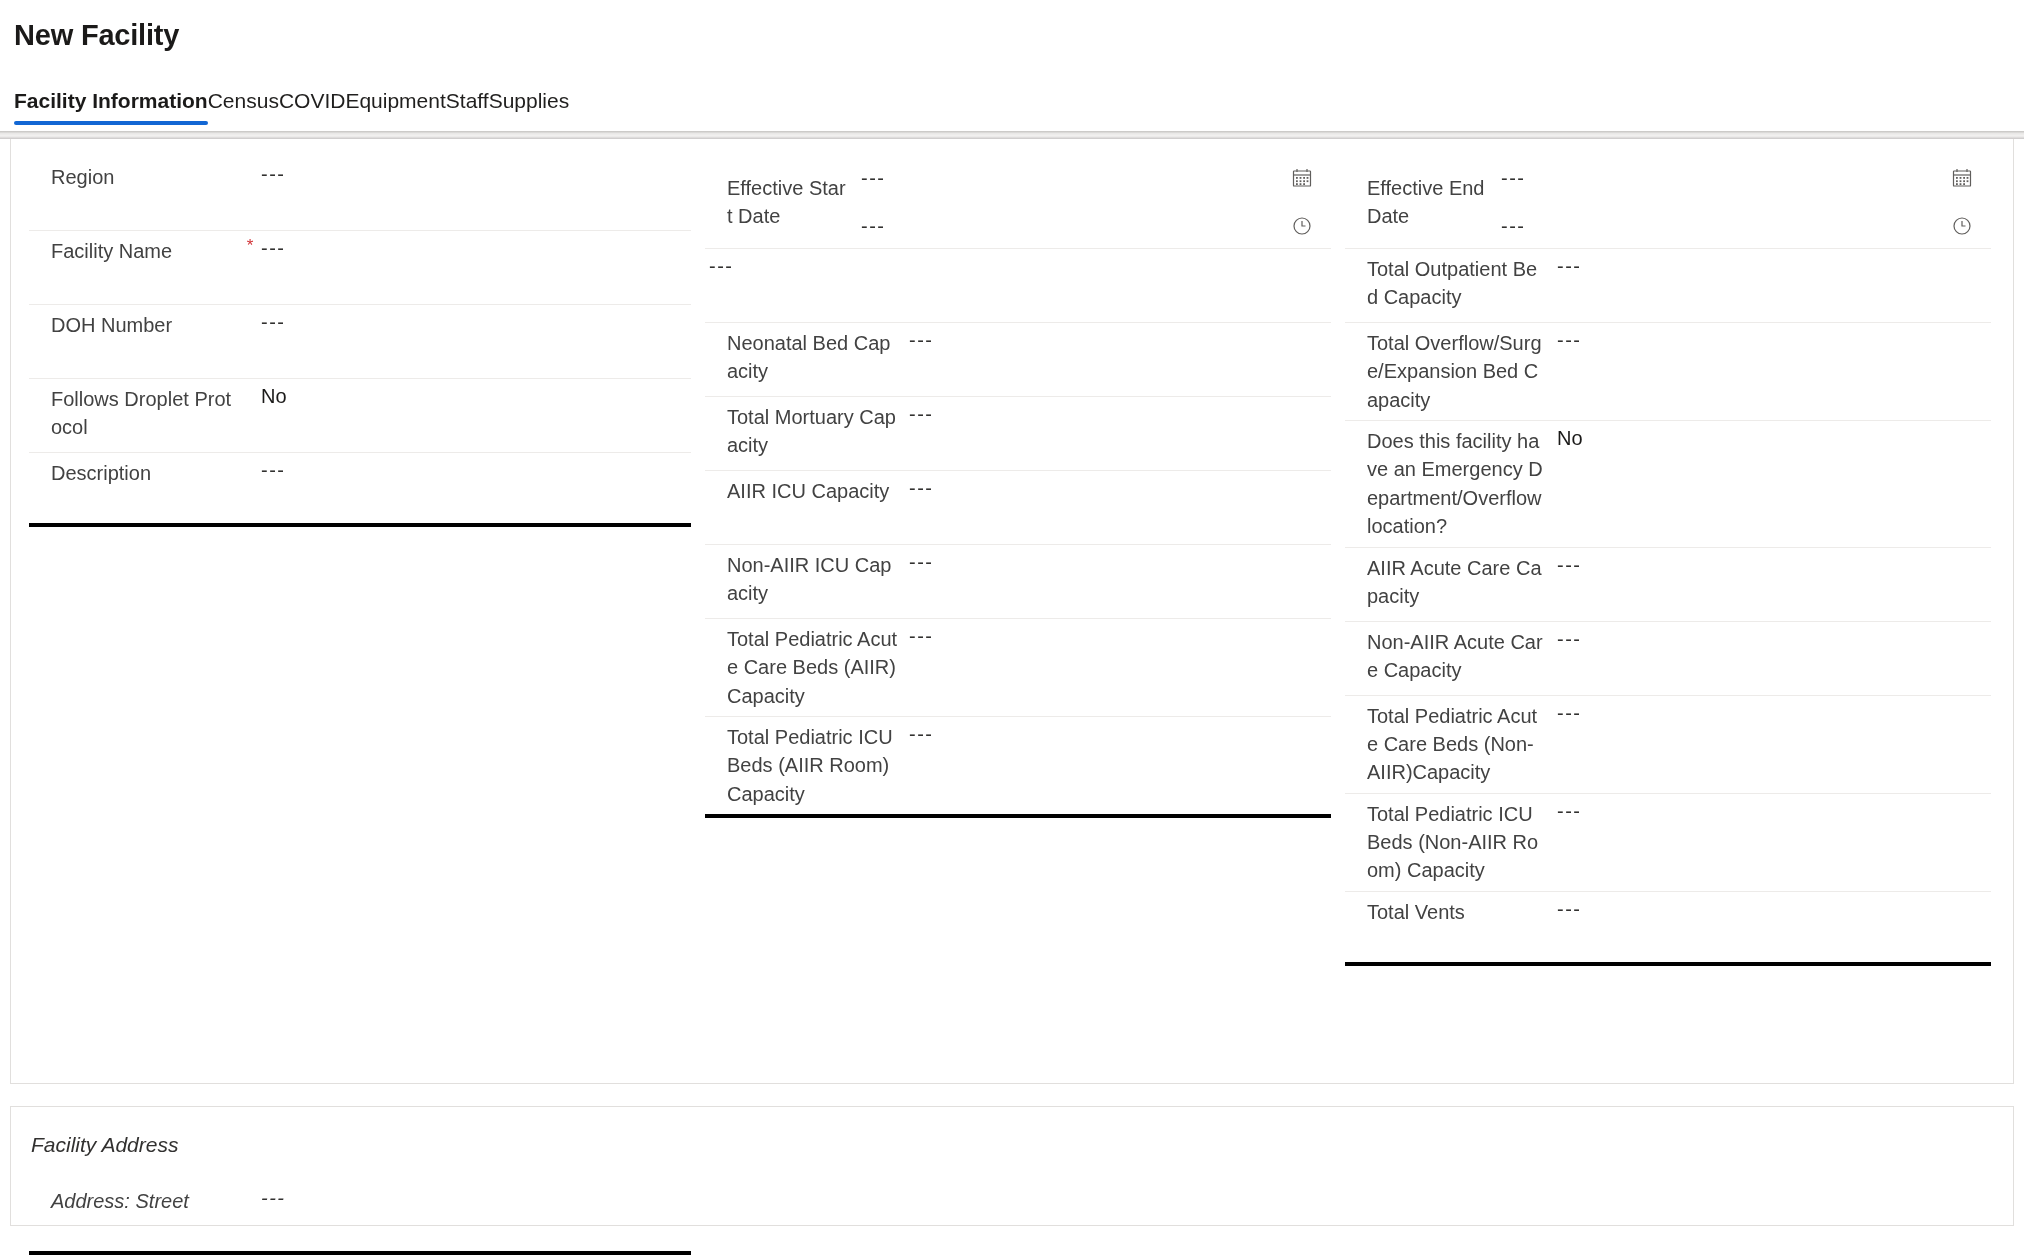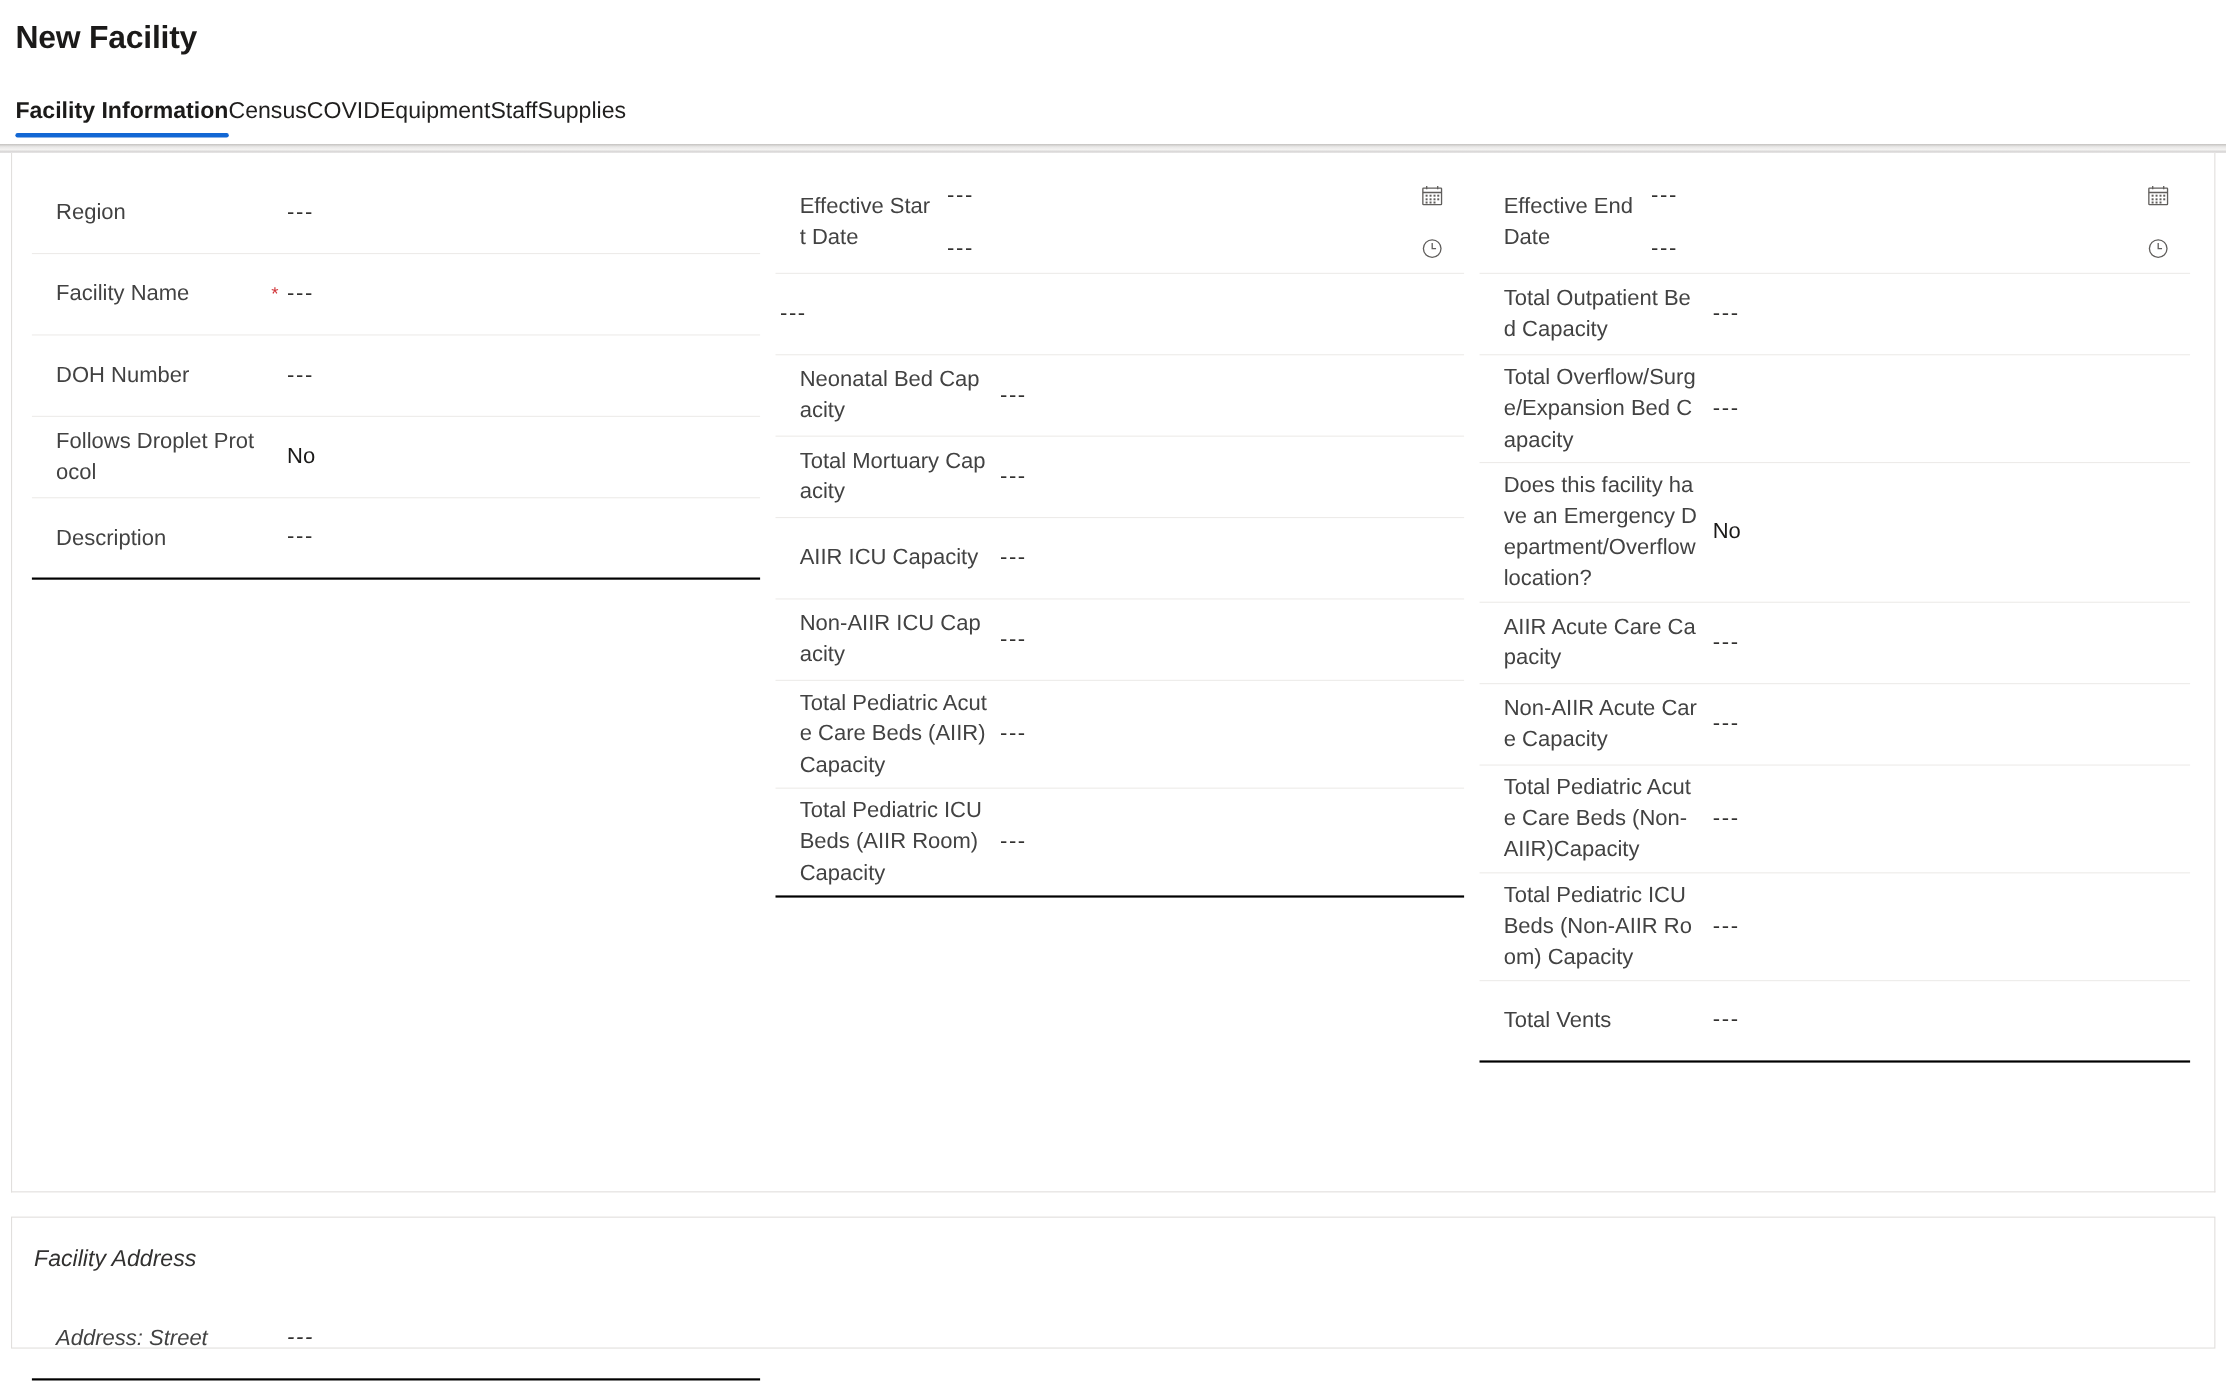--- a/index.html
+++ b/index.html
@@ -95,27 +95,27 @@
   .col {
     padding-top: 8px;
   }
   .col-left   { width: 680px;  padding-left: 18px; }
   .col-mid    { width: 640px;  padding-left: 14px; }
   .col-right  { width: 660px;  padding-left: 14px; }
 
   
   .row {
     display: flex;
-    align-items: center;
+    align-items: flex-start;
     border-bottom: 1px solid #edebe9;
     min-height: 74px;
     padding: 6px 0;
     position: relative;
   }
-  .row:last-child { border-bottom: 2px solid #000000; }
+  .row:last-child { border-bottom: 4px solid #000000; }
 
   .label {
     font-size: 20px;
     color: #424242;
     line-height: 1.42;
     word-break: break-all;
     padding-right: 6px;
   }
   .col-left  .label { width: 210px; padding-left: 22px; }
   .col-mid   .label { width: 200px; padding-left: 22px; }

